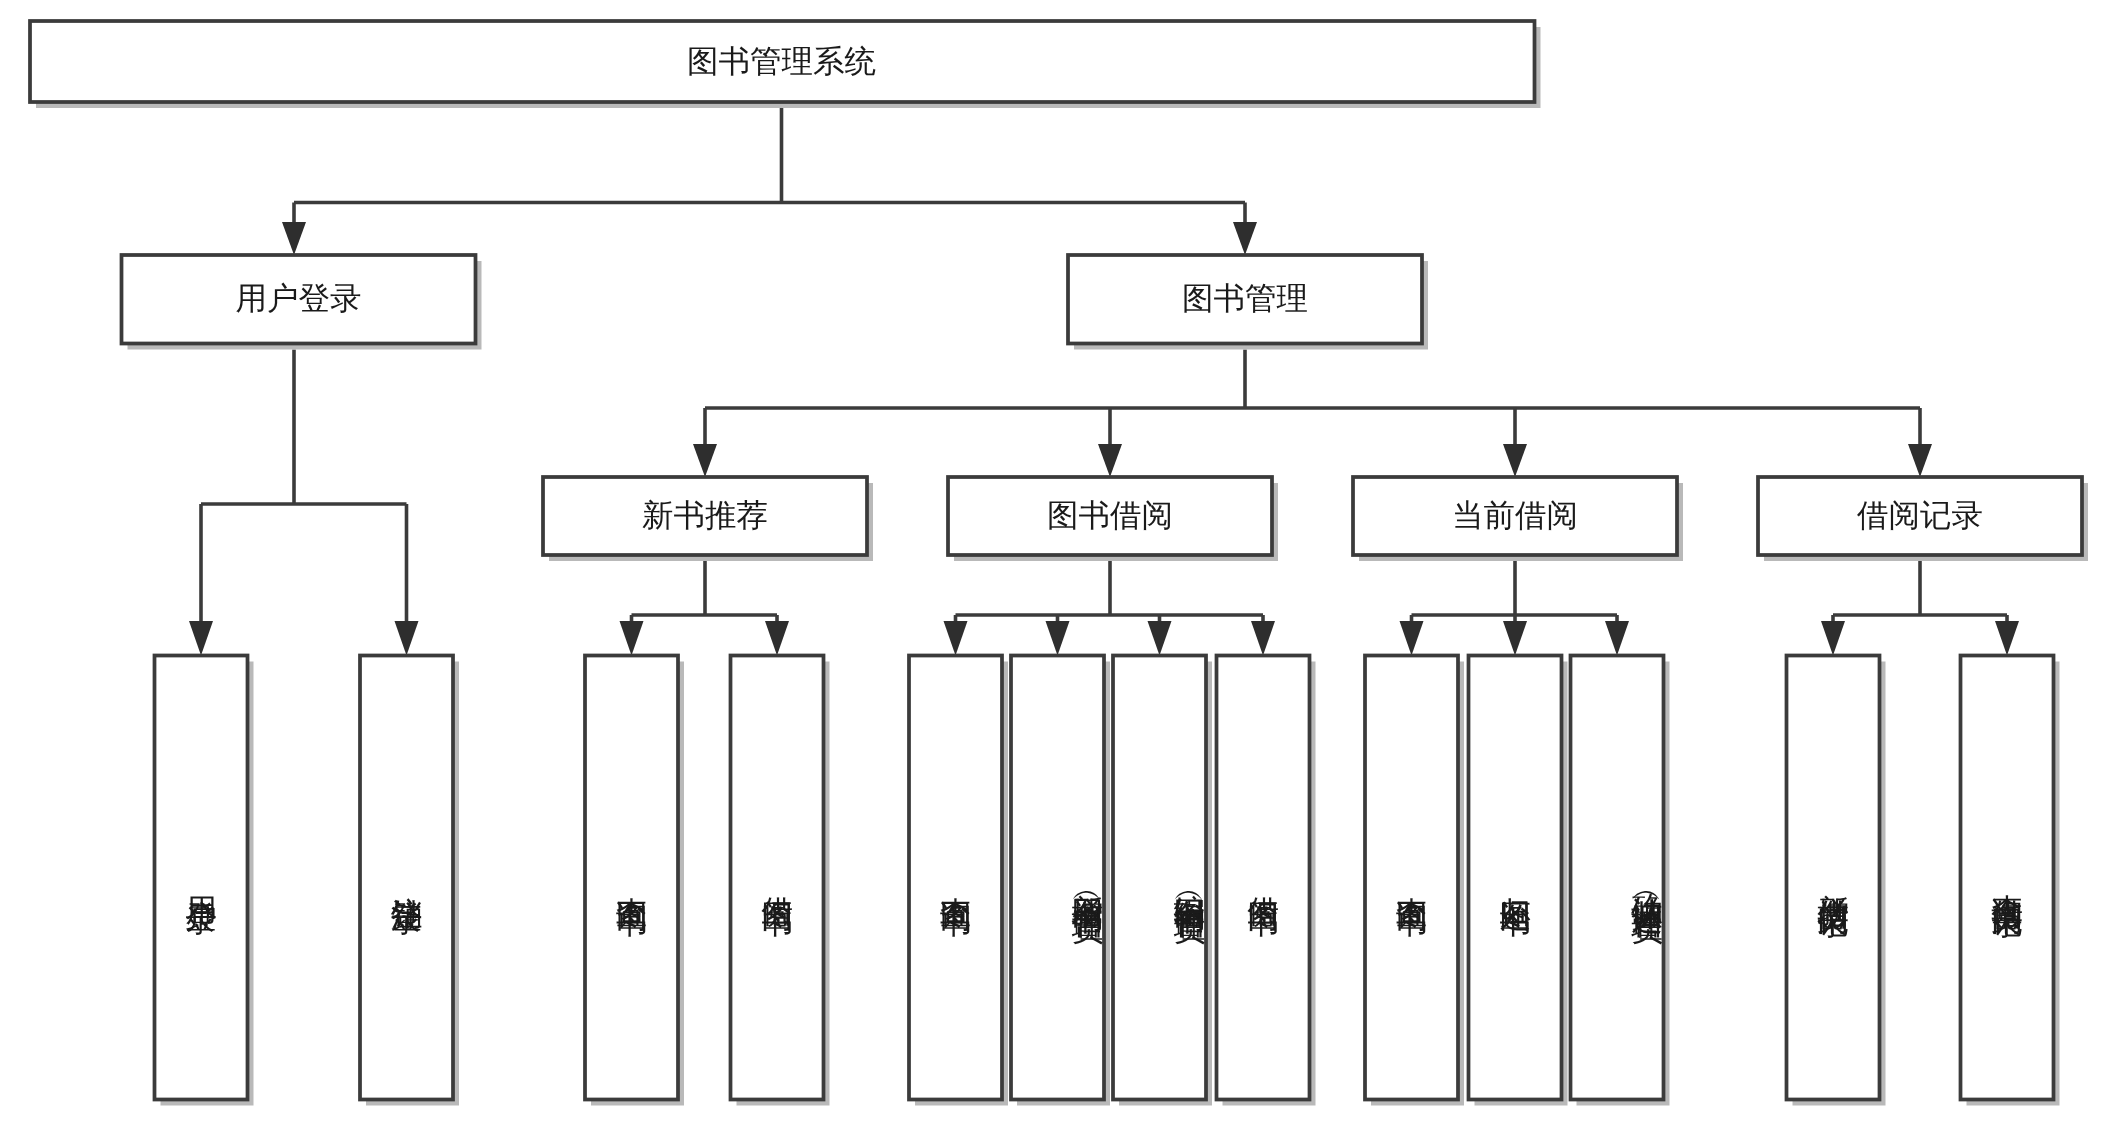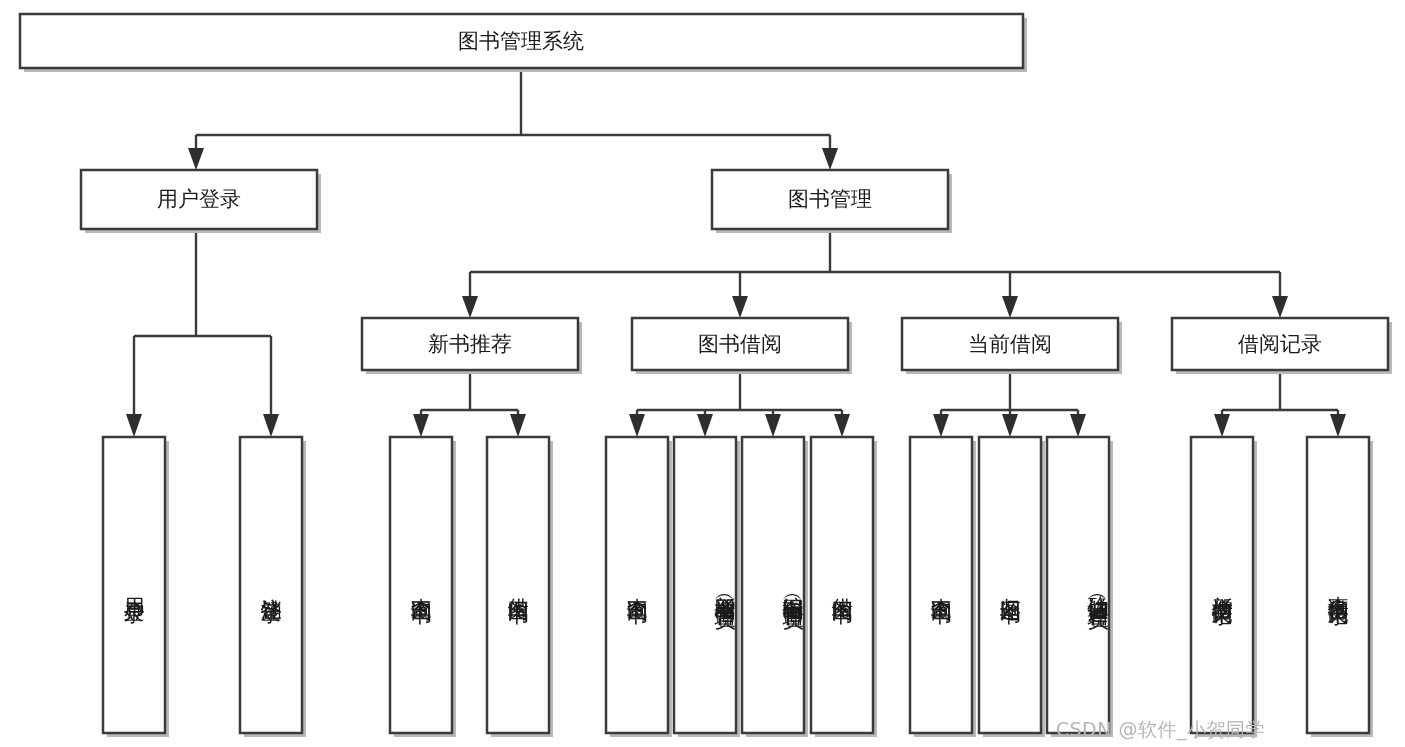--- a/index.html
+++ b/index.html
@@ -251,15 +251,14 @@
   <div class="leaf-label-v" style="left:910px; top:437px; width:62px; height:296px; display:flex; align-items:center; justify-content:center;">查询图书</div>
 
   <div class="leaf-label-v" style="left:979px; top:437px; width:62px; height:296px; display:flex; align-items:center; justify-content:center;">归还图书</div>
 
   <div class="leaf-label-v" style="left:1047px; top:443px; width:62px; height:290px; display:flex; align-items:flex-start; justify-content:center;">确认归还（管理员）</div>
 
   <div class="leaf-label-v" style="left:1191px; top:437px; width:62px; height:296px; display:flex; align-items:center; justify-content:center;">新增借阅记录</div>
 
   <div class="leaf-label-v" style="left:1307px; top:437px; width:62px; height:296px; display:flex; align-items:center; justify-content:center;">查询借阅记录</div>
 
-  <div class="watermark">CSDN @软件_小贺同学</div>
 
 </div>
 
 </body></html>

